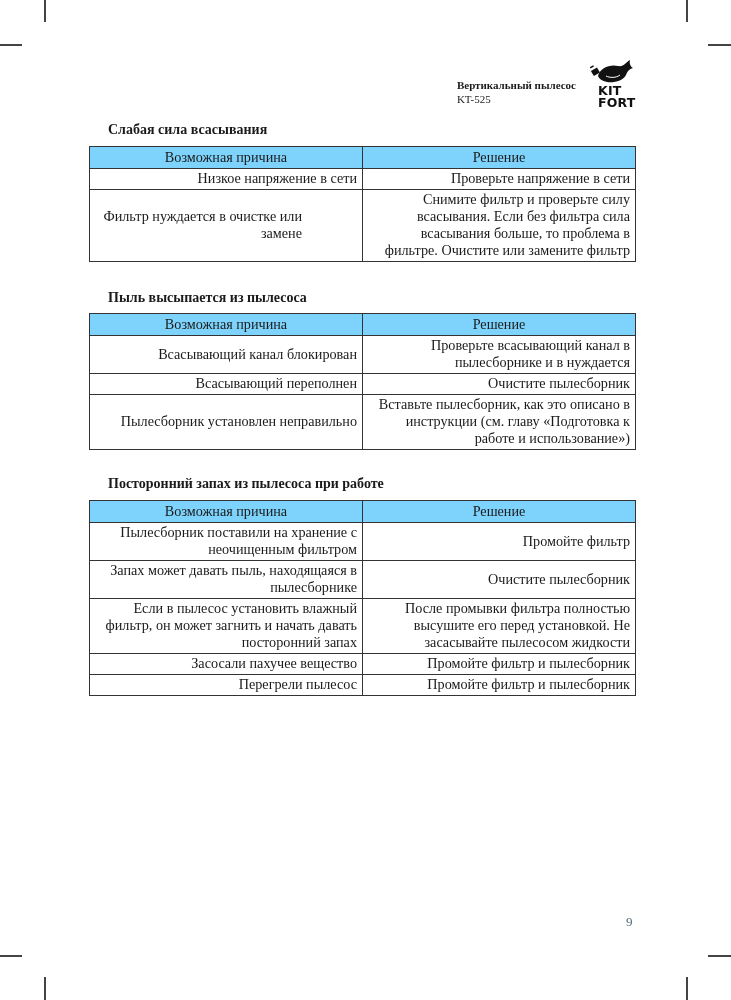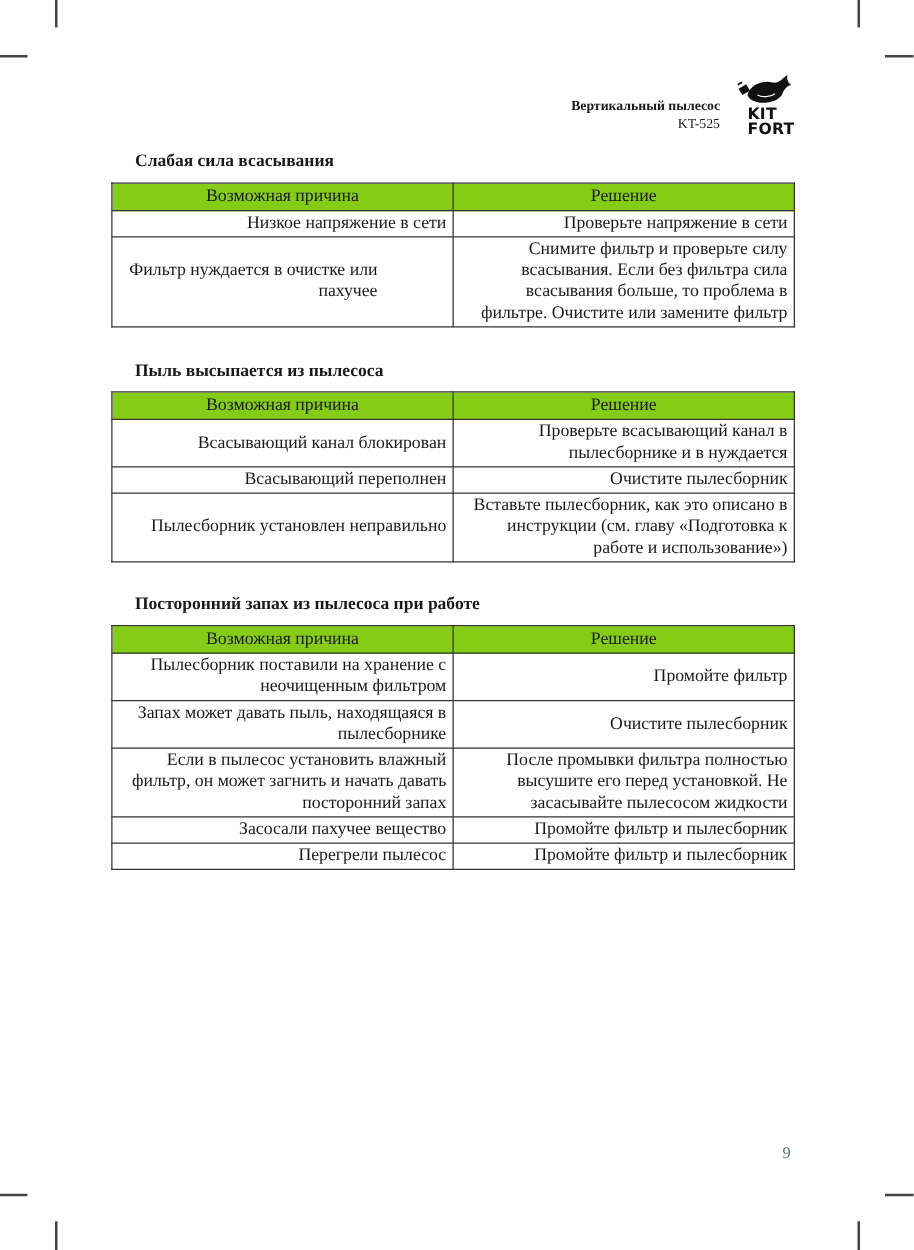--- a/index.html
+++ b/index.html
@@ -1,26 +1,26 @@
 <!DOCTYPE html>
 <html><head>
 <meta charset="utf-8">
 <style>
   html, body { margin: 0; padding: 0; }
   body { width: 731px; height: 1000px; background: #ffffff; position: relative; overflow: hidden; font-family: "Liberation Serif", "DejaVu Serif", serif; color: #1a1a1a; }
   .crop { position: absolute; background: #444; }
-  .header { position: absolute; top: 78px; right: 155px; text-align: right; font-size: 11px; line-height: 14px; }
+  .header { position: absolute; top: 78px; right: 155px; text-align: left; font-size: 11px; line-height: 14px; }
   .header .title { font-weight: bold; }
   .logo { position: absolute; left: 590px; top: 58px; width: 48px; }
   .logo svg { display: block; }
   .logo .brand { font-family: "DejaVu Sans", sans-serif; font-weight: bold; font-size: 12.5px; line-height: 12px; letter-spacing: 0.2px; color: #111; margin-left: 8px; margin-top: 1px; }
   .section-title { position: absolute; left: 108px; font-weight: bold; font-size: 14px; }
   table.tbl { position: absolute; left: 89px; width: 547px; border-collapse: collapse; font-size: 14.2px; line-height: 17px; }
   table.tbl td, table.tbl th { border: 1.5px solid #333; padding: 1px 5px 2px 5px; vertical-align: middle; text-align: right; font-weight: normal; }
-  table.tbl th { background: #84cc16; text-align: center; padding: 2px 5px 2px 5px; }
+  table.tbl th { background: #7dd3fc; text-align: center; padding: 2px 5px 2px 5px; }
   table.tbl col.c1 { width: 273px; }
   .page-num { position: absolute; left: 626px; top: 914px; font-size: 13px; color: #4f6b78; }
 </style>
 </head>
 <body>
 
 <div class="crop" style="left:44px;top:0;width:1.5px;height:22px;"></div>
 <div class="crop" style="left:0;top:44px;width:22px;height:1.5px;"></div>
 <div class="crop" style="left:686px;top:0;width:1.5px;height:22px;"></div>
 <div class="crop" style="left:708px;top:44px;width:23px;height:1.5px;"></div>
@@ -56,21 +56,21 @@
   <tbody>
       <tr>
     <th>Возможная причина</th>
     <th>Решение</th>
   </tr>
   <tr>
     <td>Низкое напряжение в сети</td>
     <td>Проверьте напряжение в сети</td>
   </tr>
   <tr style="height:72px;">
-    <td style="padding-right:60px;">Фильтр нуждается в очистке или пахучее</td>
+    <td style="padding-right:60px;">Фильтр нуждается в очистке или замене</td>
     <td>Снимите фильтр и проверьте силу всасывания. Если без фильтра сила всасывания больше, то проблема в фильтре. Очистите или замените фильтр</td>
   </tr>
 </tbody>
   </table>
 
 <div class="section-title" style="top:290px;">Пыль высыпается из пылесоса</div>
 <table class="tbl" style="top:313px;">
   <colgroup>
       <col class="c1">
       <col>

